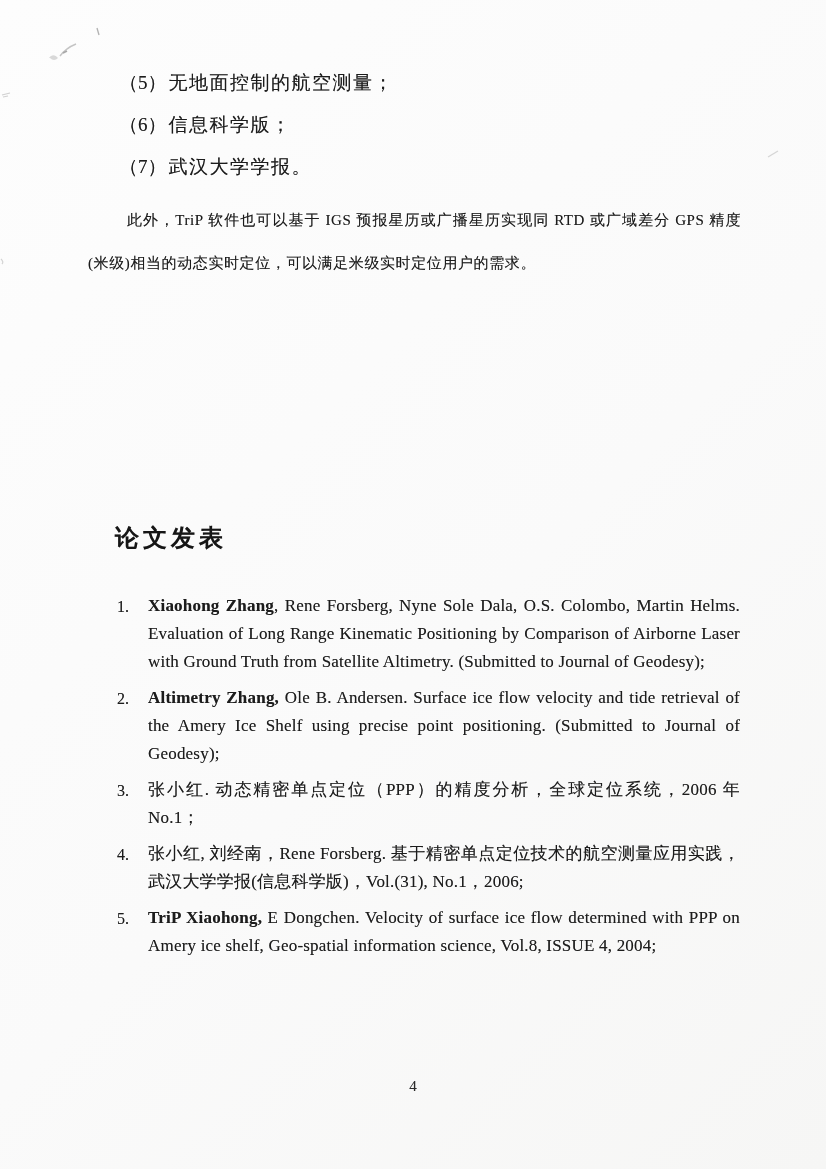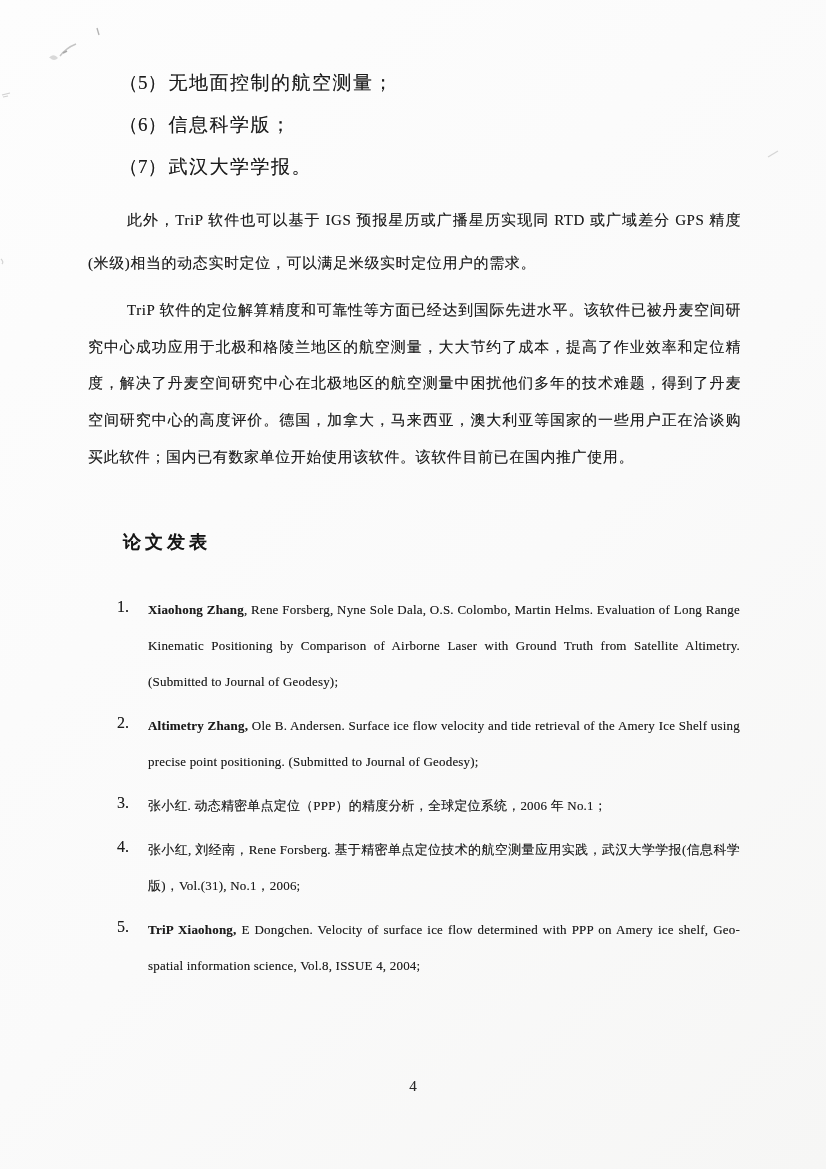--- a/index.html
+++ b/index.html
@@ -24,31 +24,31 @@
   .para {
     position:absolute; left:88px; width:653px; margin:0;
     font-size:15px; text-align:justify; text-indent:39px;
     letter-spacing:0.6px;
   }
   .para1 { top:199px; line-height:43px; }
   .para2 { top:292px; line-height:36.7px; }
 
   
   .heading {
-    position:absolute; top:518px; left:111px; margin:12px;
+    position:absolute; top:518px; left:111px; margin:4px;
     font-family:Liberation Serif, serif;
-    font-size:18px; font-weight:bold; letter-spacing:4px;
+    font-size:24px; font-weight:bold; letter-spacing:4px;
     color:#161616;
   }
 
   
   .pubs { position:absolute; top:592px; left:117px; width:623px; margin:0; padding:0; list-style:none; }
   .pub { display:flex; margin-bottom:8px; }
   .pub-num { flex:0 0 31px; font-size:16px; line-height:29.5px; }
-  .pub-body { flex:1; font-size:13px; line-height:36px; text-align:justify; letter-spacing:0.2px; }
+  .pub-body { flex:1; font-size:17px; line-height:28px; text-align:justify; letter-spacing:0.2px; }
   .pub-bold { font-weight:bold; }
 
   
   .page-number {
     position:absolute; top:1078px; left:0; width:100%;
     text-align:center; font-size:15px; color:#2a2a2a;
   }
 
   
   .artifact { position:absolute; pointer-events:none; }
@@ -93,21 +93,20 @@
         <span class="point-text">信息科学版；</span>
       </div>
 
       <div class="point-row">
         <span class="point-num">（7）</span>
         <span class="point-text">武汉大学学报。</span>
       </div>
     </section>
 
   <p class="para para1">此外，TriP 软件也可以基于 IGS 预报星历或广播星历实现同 RTD 或广域差分 GPS 精度(米级)相当的动态实时定位，可以满足米级实时定位用户的需求。</p>
-  <p class="para para2">TriP 软件的定位解算精度和可靠性等方面已经达到国际先进水平。该软件已被丹麦空间研究中心成功应用于北极和格陵兰地区的航空测量，大大节约了成本，提高了作业效率和定位精度，解决了丹麦空间研究中心在北极地区的航空测量中困扰他们多年的技术难题，得到了丹麦空间研究中心的高度评价。德国，加拿大，马来西亚，澳大利亚等国家的一些用户正在洽谈购买此软件；国内已有数家单位开始使用该软件。该软件目前已在国内推广使用。</p>
 
   <h2 class="heading">论文发表</h2>
 
   <ol class="pubs">
 
       <li class="pub">
         <span class="pub-num">1.</span>
         <span class="pub-body"><b class="pub-bold">Xiaohong Zhang</b><span>, Rene Forsberg, Nyne Sole Dala, O.S. Colombo, Martin Helms. Evaluation of Long Range Kinematic Positioning by Comparison of Airborne Laser with Ground Truth from Satellite Altimetry. (Submitted to Journal of Geodesy);</span></span>
       </li>
 

